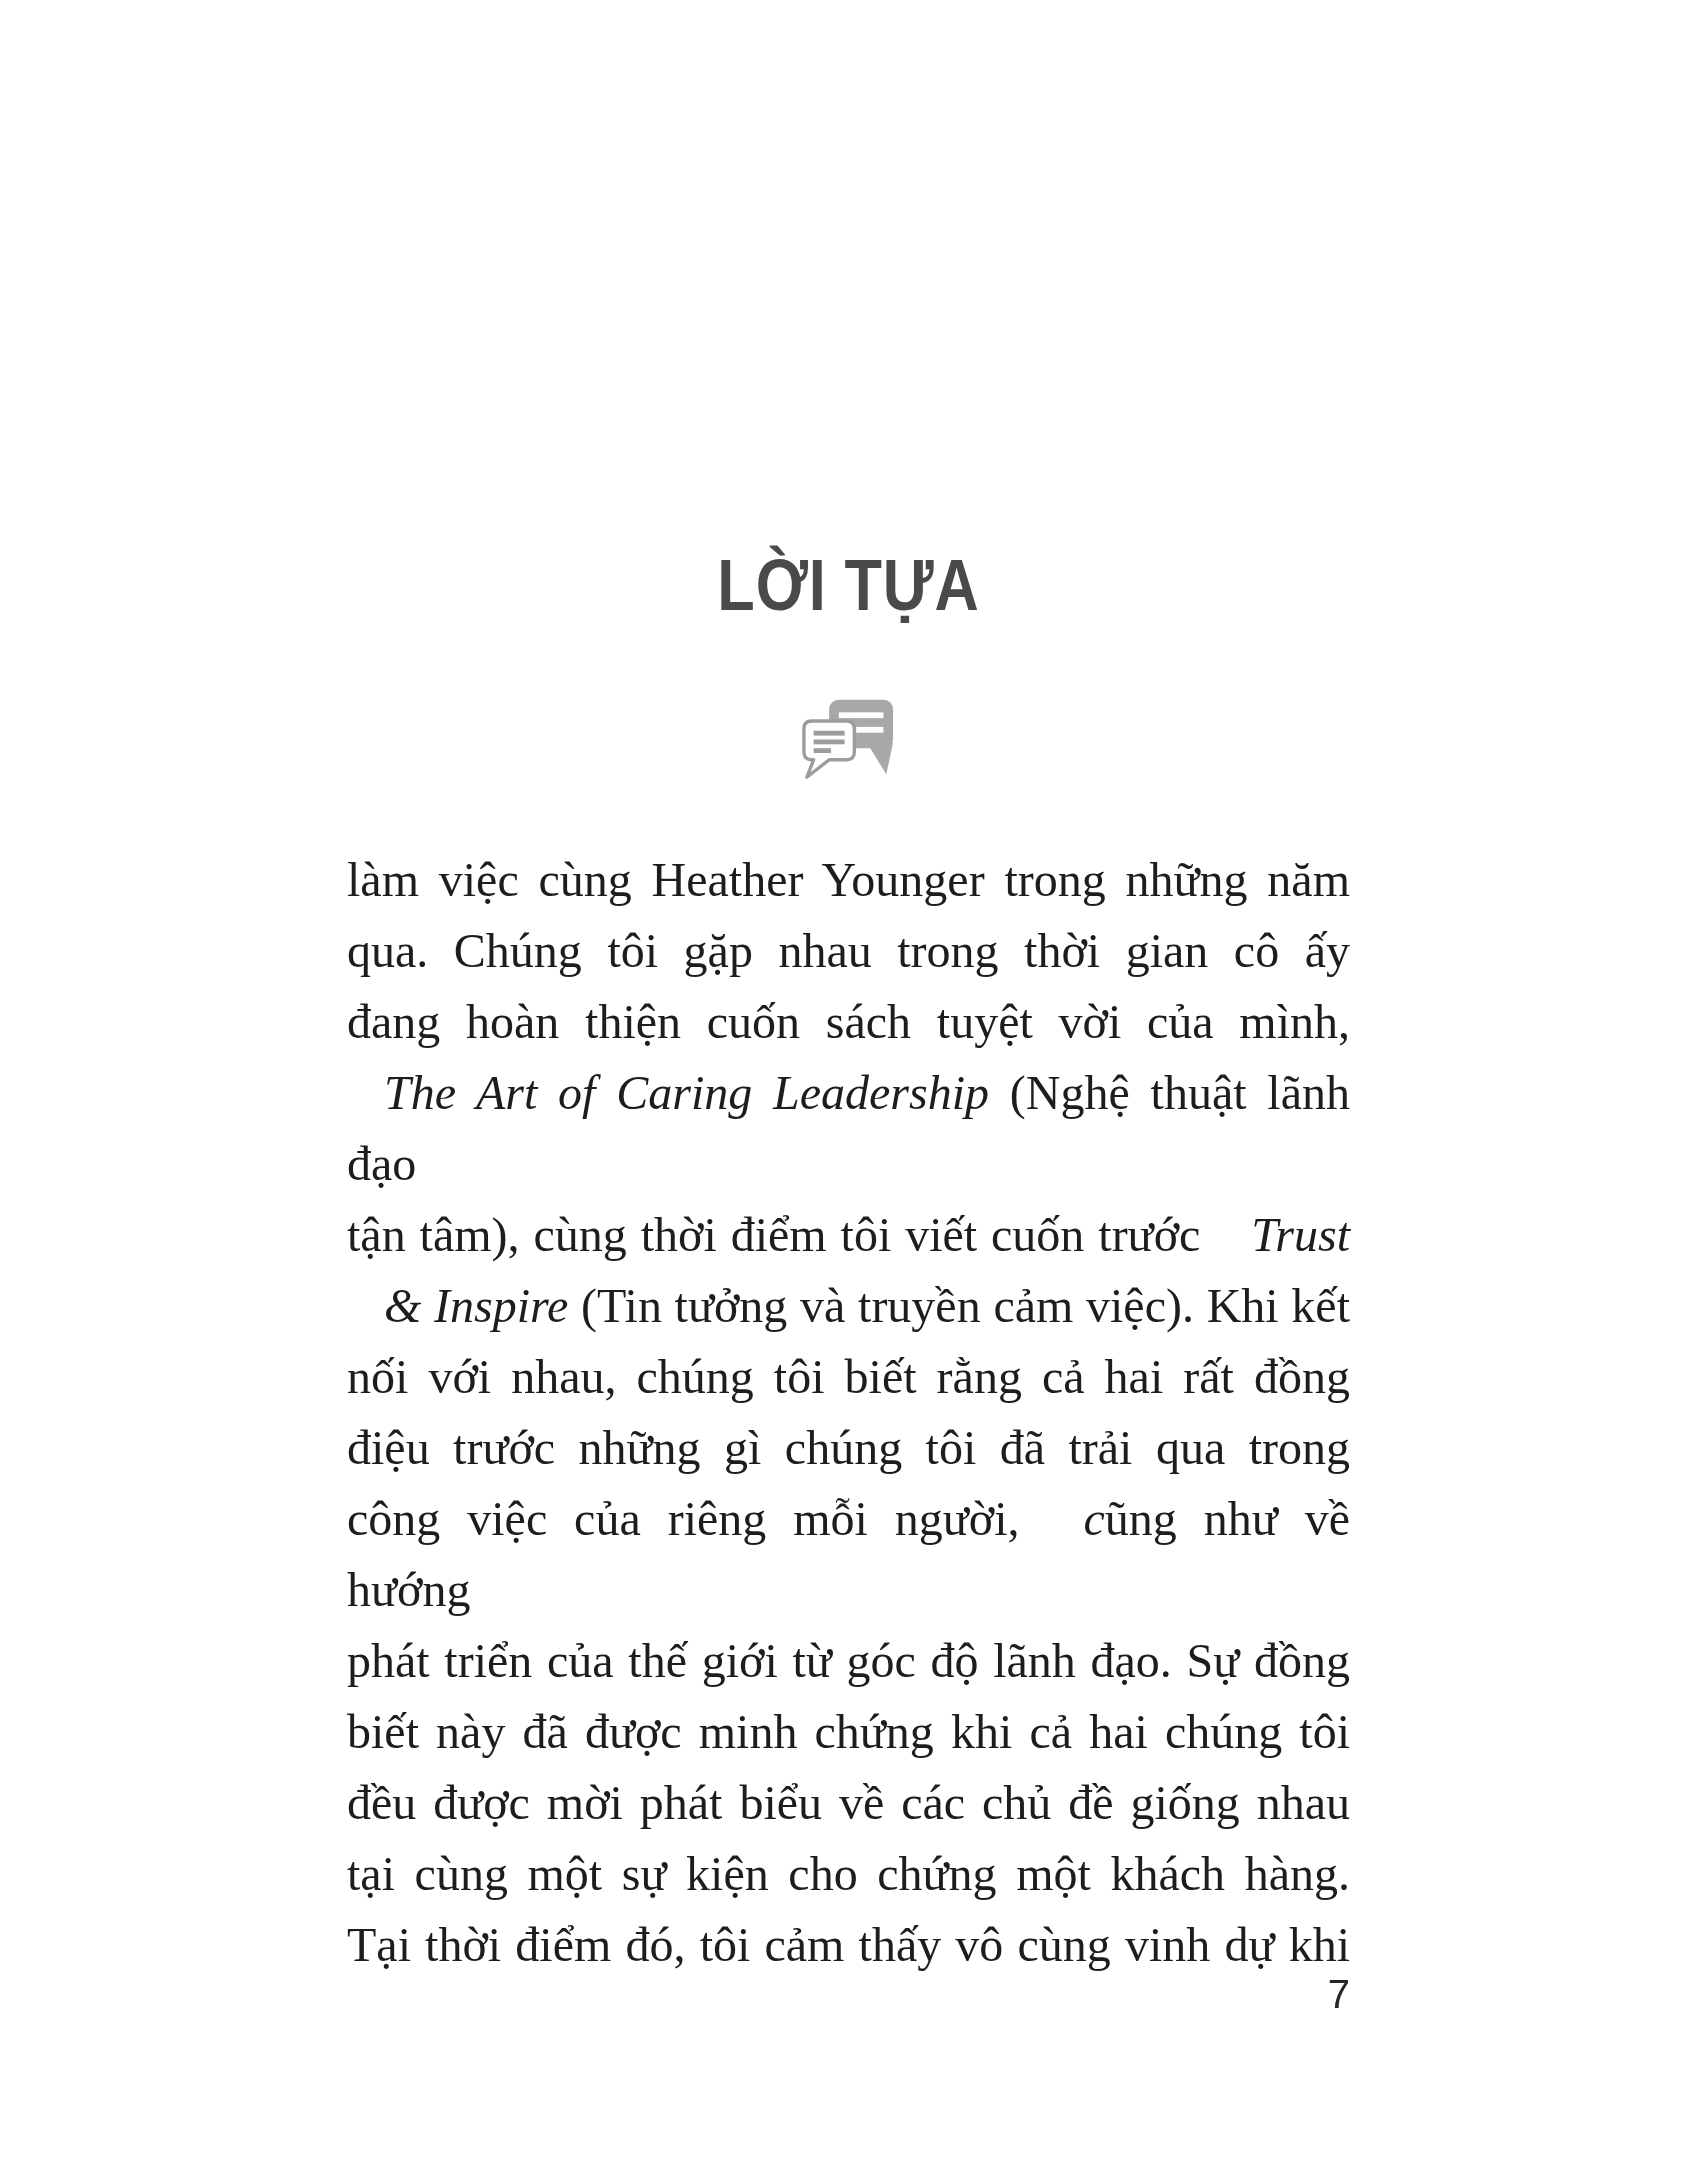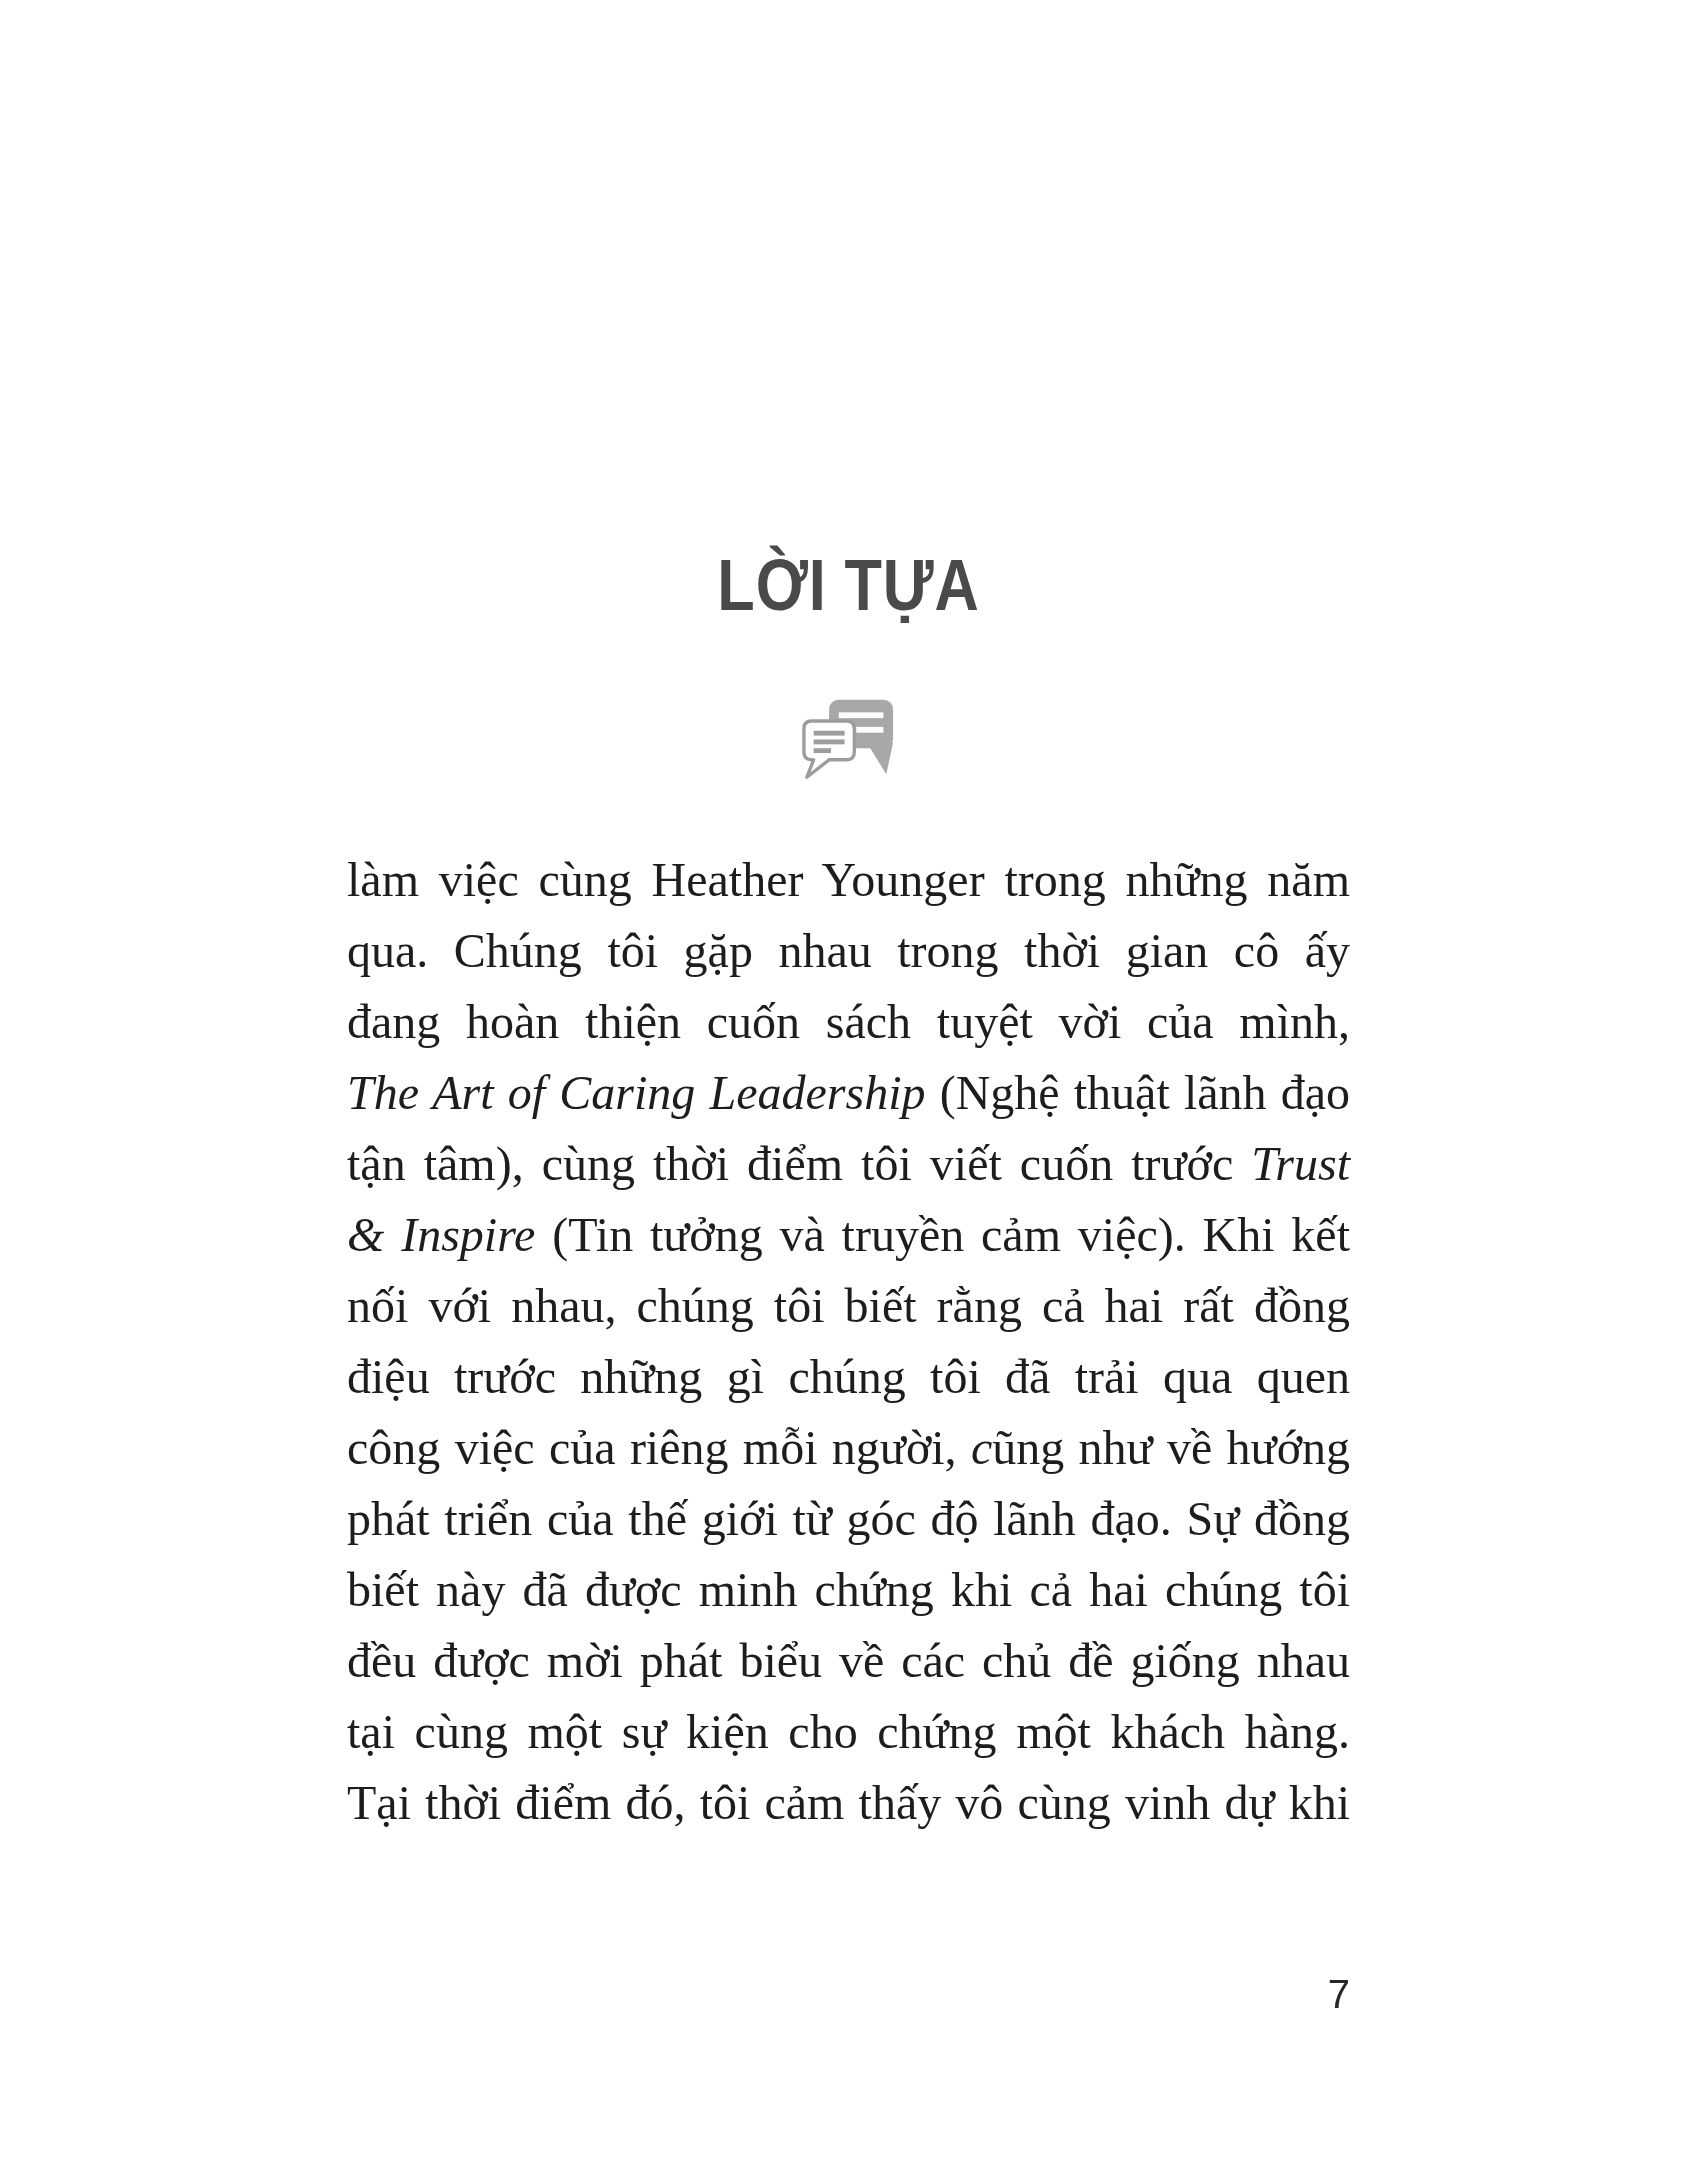--- a/index.html
+++ b/index.html
@@ -36,21 +36,21 @@
     line-height:71px;
     color:var(--body-color,#1d1d1d);
   }
   .body-text .line{
     text-align:justify;
     -moz-text-align-last:justify;
     text-align-last:justify;
     white-space:normal;
   }
   .body-text .line.indent{padding-left:77px;}
-  .body-text i{font-style:italic;}
+  .body-text i{font-style:italic;margin-left:37px;}
   .pagenum{
     position:absolute;
     top:1972px;left:347px;width:1003px;
     text-align:right;
     font-family:"Liberation Sans","DejaVu Sans",sans-serif;
     font-size:40px;
     line-height:44px;
     color:var(--pagenum-color,#262626);
   }
 </style>
@@ -77,21 +77,21 @@
   </div>
 
   <div class="body-text">
       <div class="line"><span>làm việc cùng Heather Younger trong những năm</span></div>
       <div class="line"><span>qua. Chúng tôi gặp nhau trong thời gian cô ấy</span></div>
       <div class="line"><span>đang hoàn thiện cuốn sách tuyệt vời của mình,</span></div>
       <div class="line"><i>The Art of Caring Leadership </i><span>(Nghệ thuật lãnh đạo</span></div>
       <div class="line"><span>tận tâm), cùng thời điểm tôi viết cuốn trước </span><i>Trust</i></div>
       <div class="line"><i>&amp; Inspire </i><span>(Tin tưởng và truyền cảm việc). Khi kết</span></div>
       <div class="line"><span>nối với nhau, chúng tôi biết rằng cả hai rất đồng</span></div>
-      <div class="line"><span>điệu trước những gì chúng tôi đã trải qua quen</span></div>
+      <div class="line"><span>điệu trước những gì chúng tôi đã trải qua trong</span></div>
       <div class="line"><span>công việc của riêng mỗi người, </span><i>c</i><span>ũng như về hướng</span></div>
       <div class="line"><span>phát triển của thế giới từ góc độ lãnh đạo. Sự đồng</span></div>
       <div class="line"><span>biết này đã được minh chứng khi cả hai chúng tôi</span></div>
       <div class="line"><span>đều được mời phát biểu về các chủ đề giống nhau</span></div>
       <div class="line"><span>tại cùng một sự kiện cho chứng một khách hàng.</span></div>
       <div class="line"><span>Tại thời điểm đó, tôi cảm thấy vô cùng vinh dự khi</span></div>
     </div>
 
   <div class="pagenum">7</div>
 

